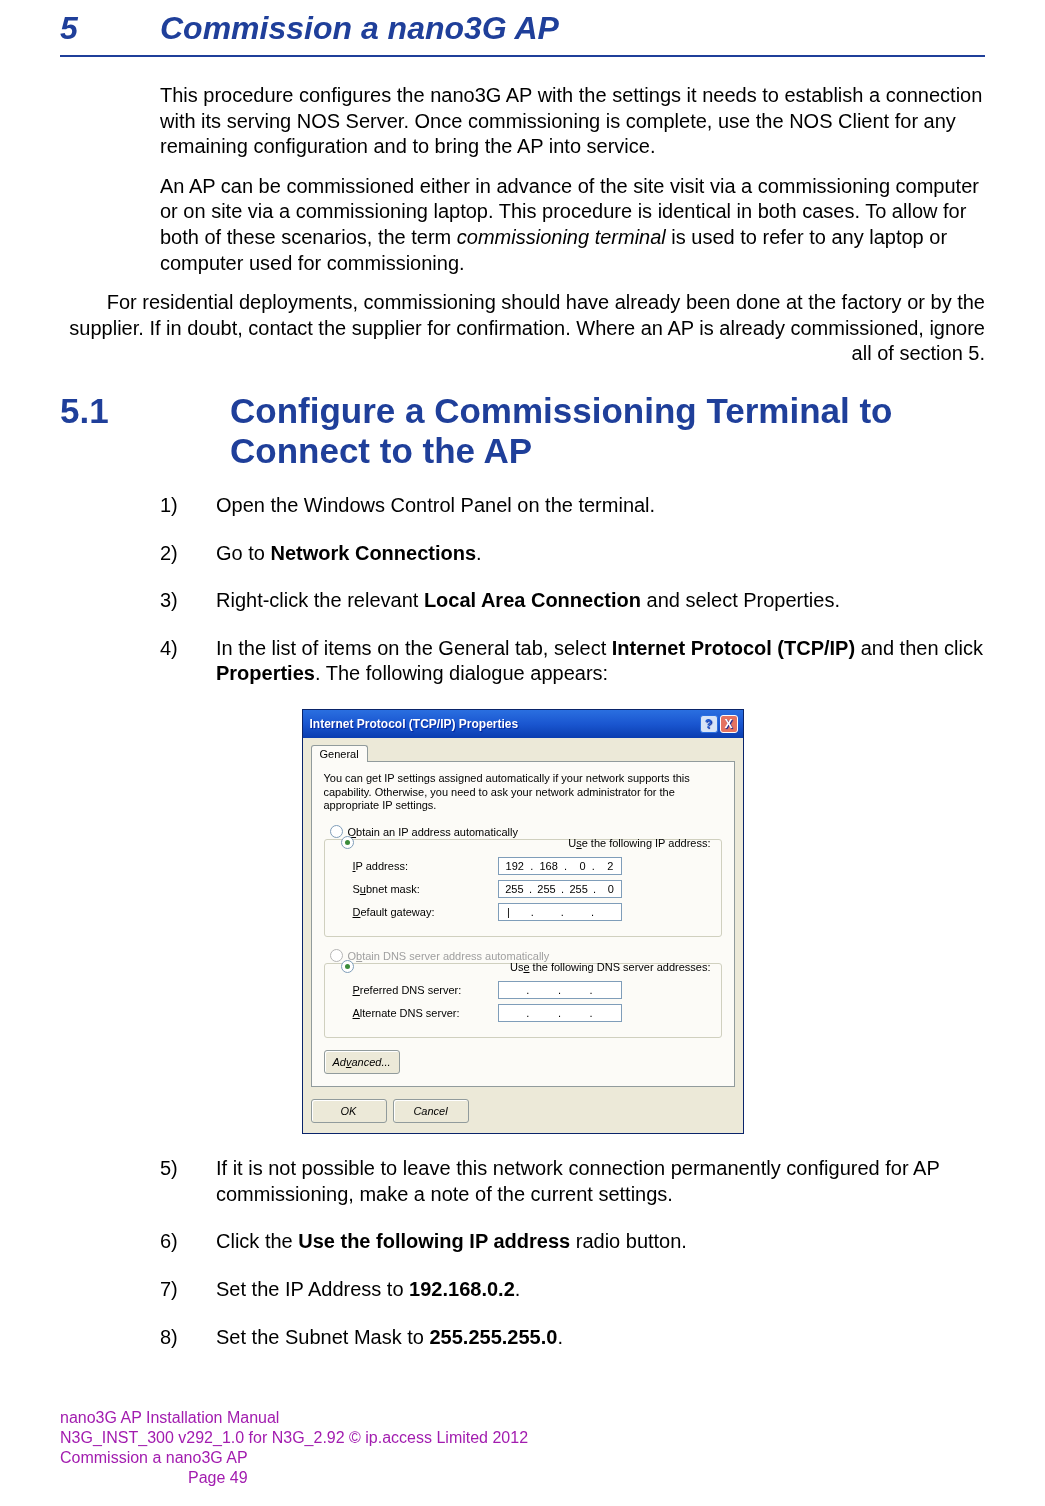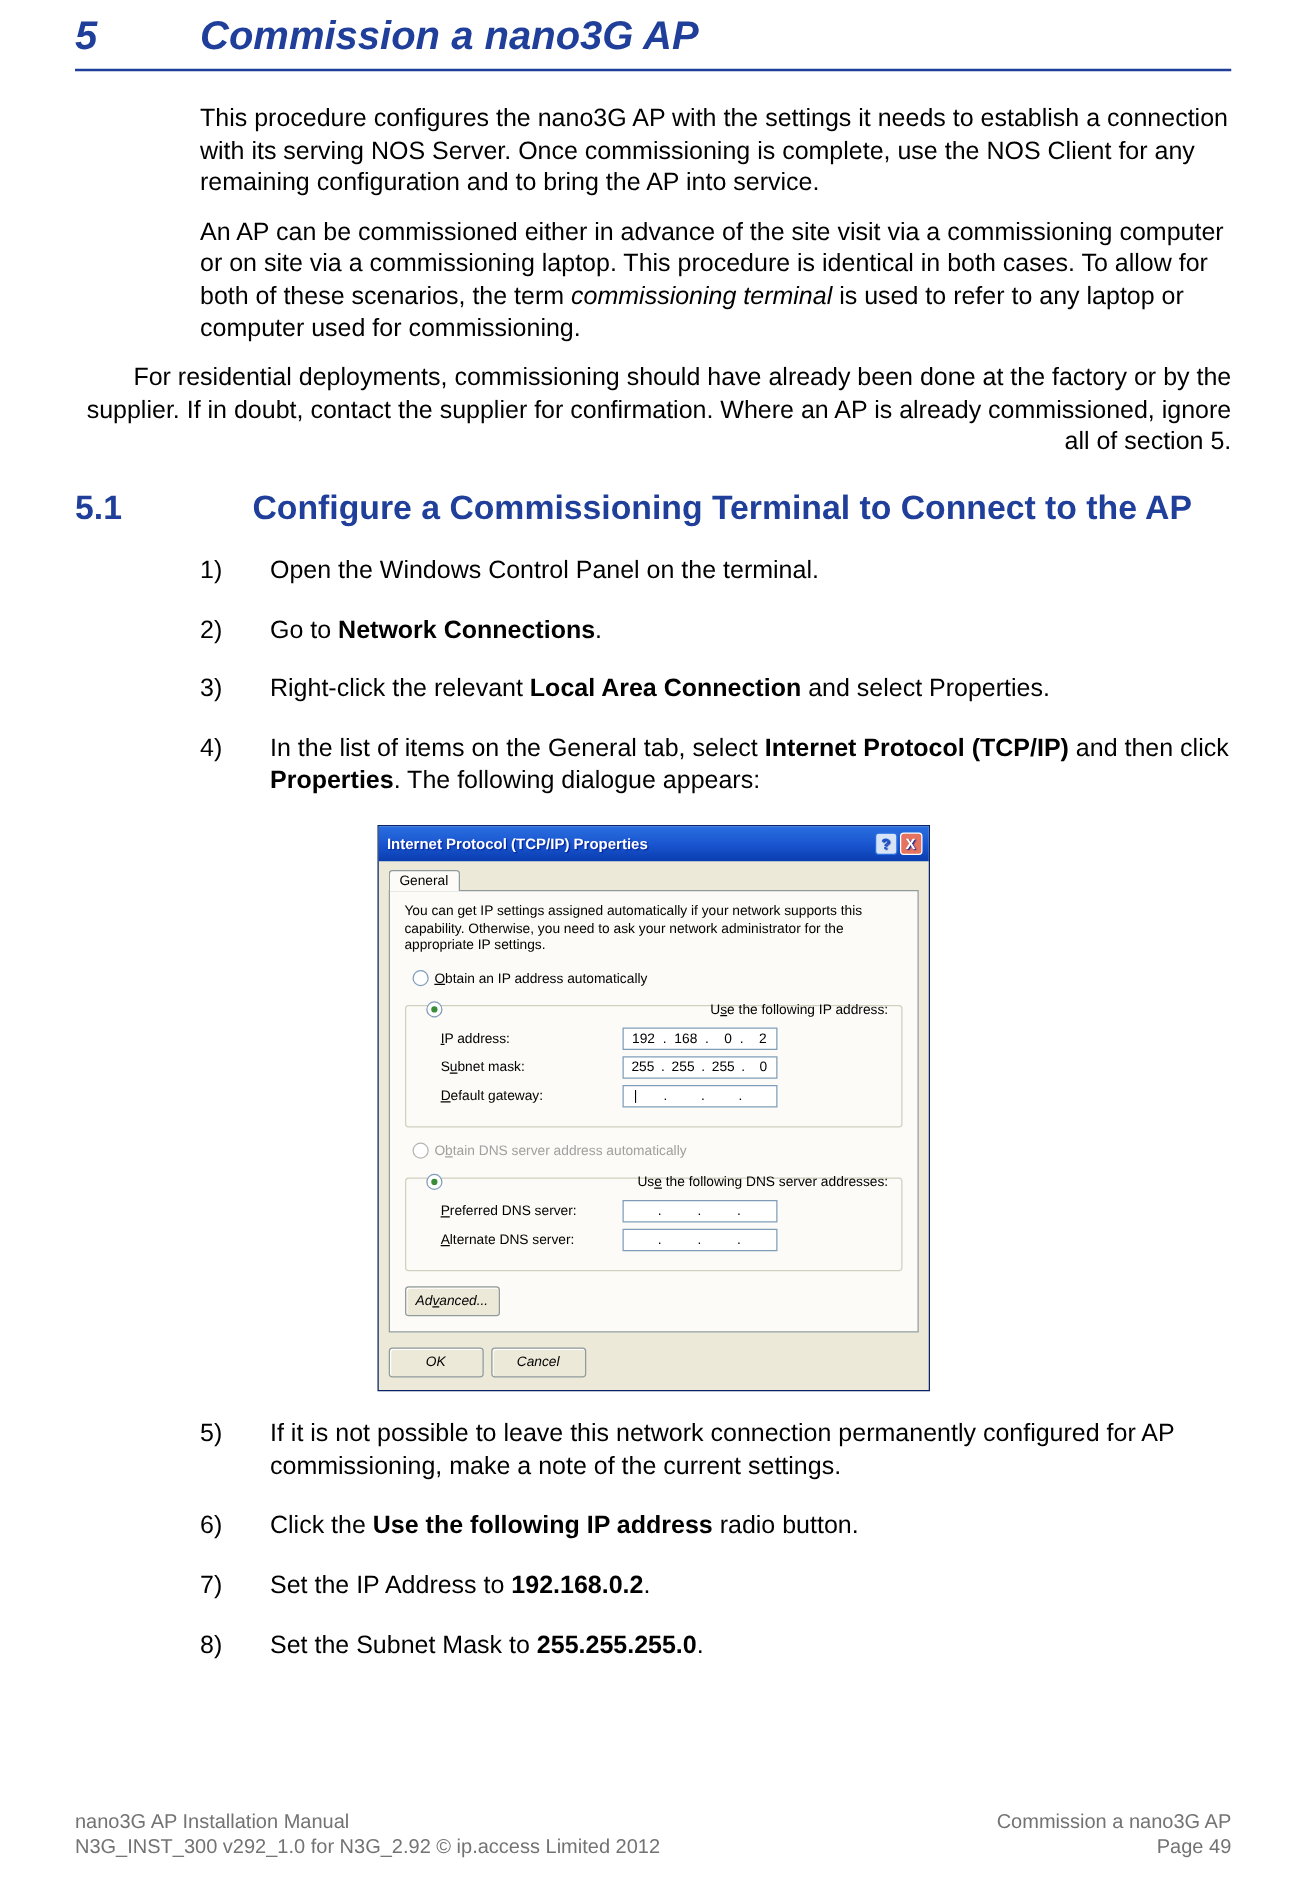--- a/index.html
+++ b/index.html
@@ -59,23 +59,24 @@
   }
   .note-body {
     flex: 1;
     text-align: right;
   }
   .section-row {
     display: flex;
     align-items: flex-start;
     color: #1f3f9a;
     font-weight: bold;
-    font-size: 27px;
+    font-size: 35px;
     margin-top: 24px;
     margin-bottom: 22px;
+    gap: 28px;
   }
   .section-num {
     width: 142px;
     flex-shrink: 0;
   }
   .step {
     display: flex;
     font-size: 20px;
     line-height: 1.28;
     margin-left: 100px;
@@ -159,21 +160,21 @@
   }
   .desc {
     font-size: 11px;
     line-height: 1.25;
     margin-bottom: 12px;
   }
   .radio-row {
     display: flex;
     align-items: center;
     gap: 5px;
-    margin: 3px 0 17px 6px;
+    margin: 3px 0 3px 6px;
   }
   .radio {
     width: 11px;
     height: 11px;
     border: 1px solid #7f9db9;
     border-radius: 50%;
     display: inline-flex;
     align-items: center;
     justify-content: center;
     background: #fff;
@@ -240,25 +241,26 @@
     align-items: center;
     justify-content: center;
     box-shadow: inset 1px 1px 0 #fff;
   }
   .footer {
     position: absolute;
     bottom: 18px;
     left: 60px;
     right: 60px;
     font-size: 16px;
-    color: #737373;
+    color: #a21caf;
     display: flex;
     justify-content: space-between;
-    align-items: flex-end;
+    align-items: flex-start;
     line-height: 1.25;
+    flex-direction: column;
   }
   .footer .right {
     text-align: right;
   }
   .u { text-decoration: underline; }
 </style>
 </head>
 <body>
 
 <div class="page">

